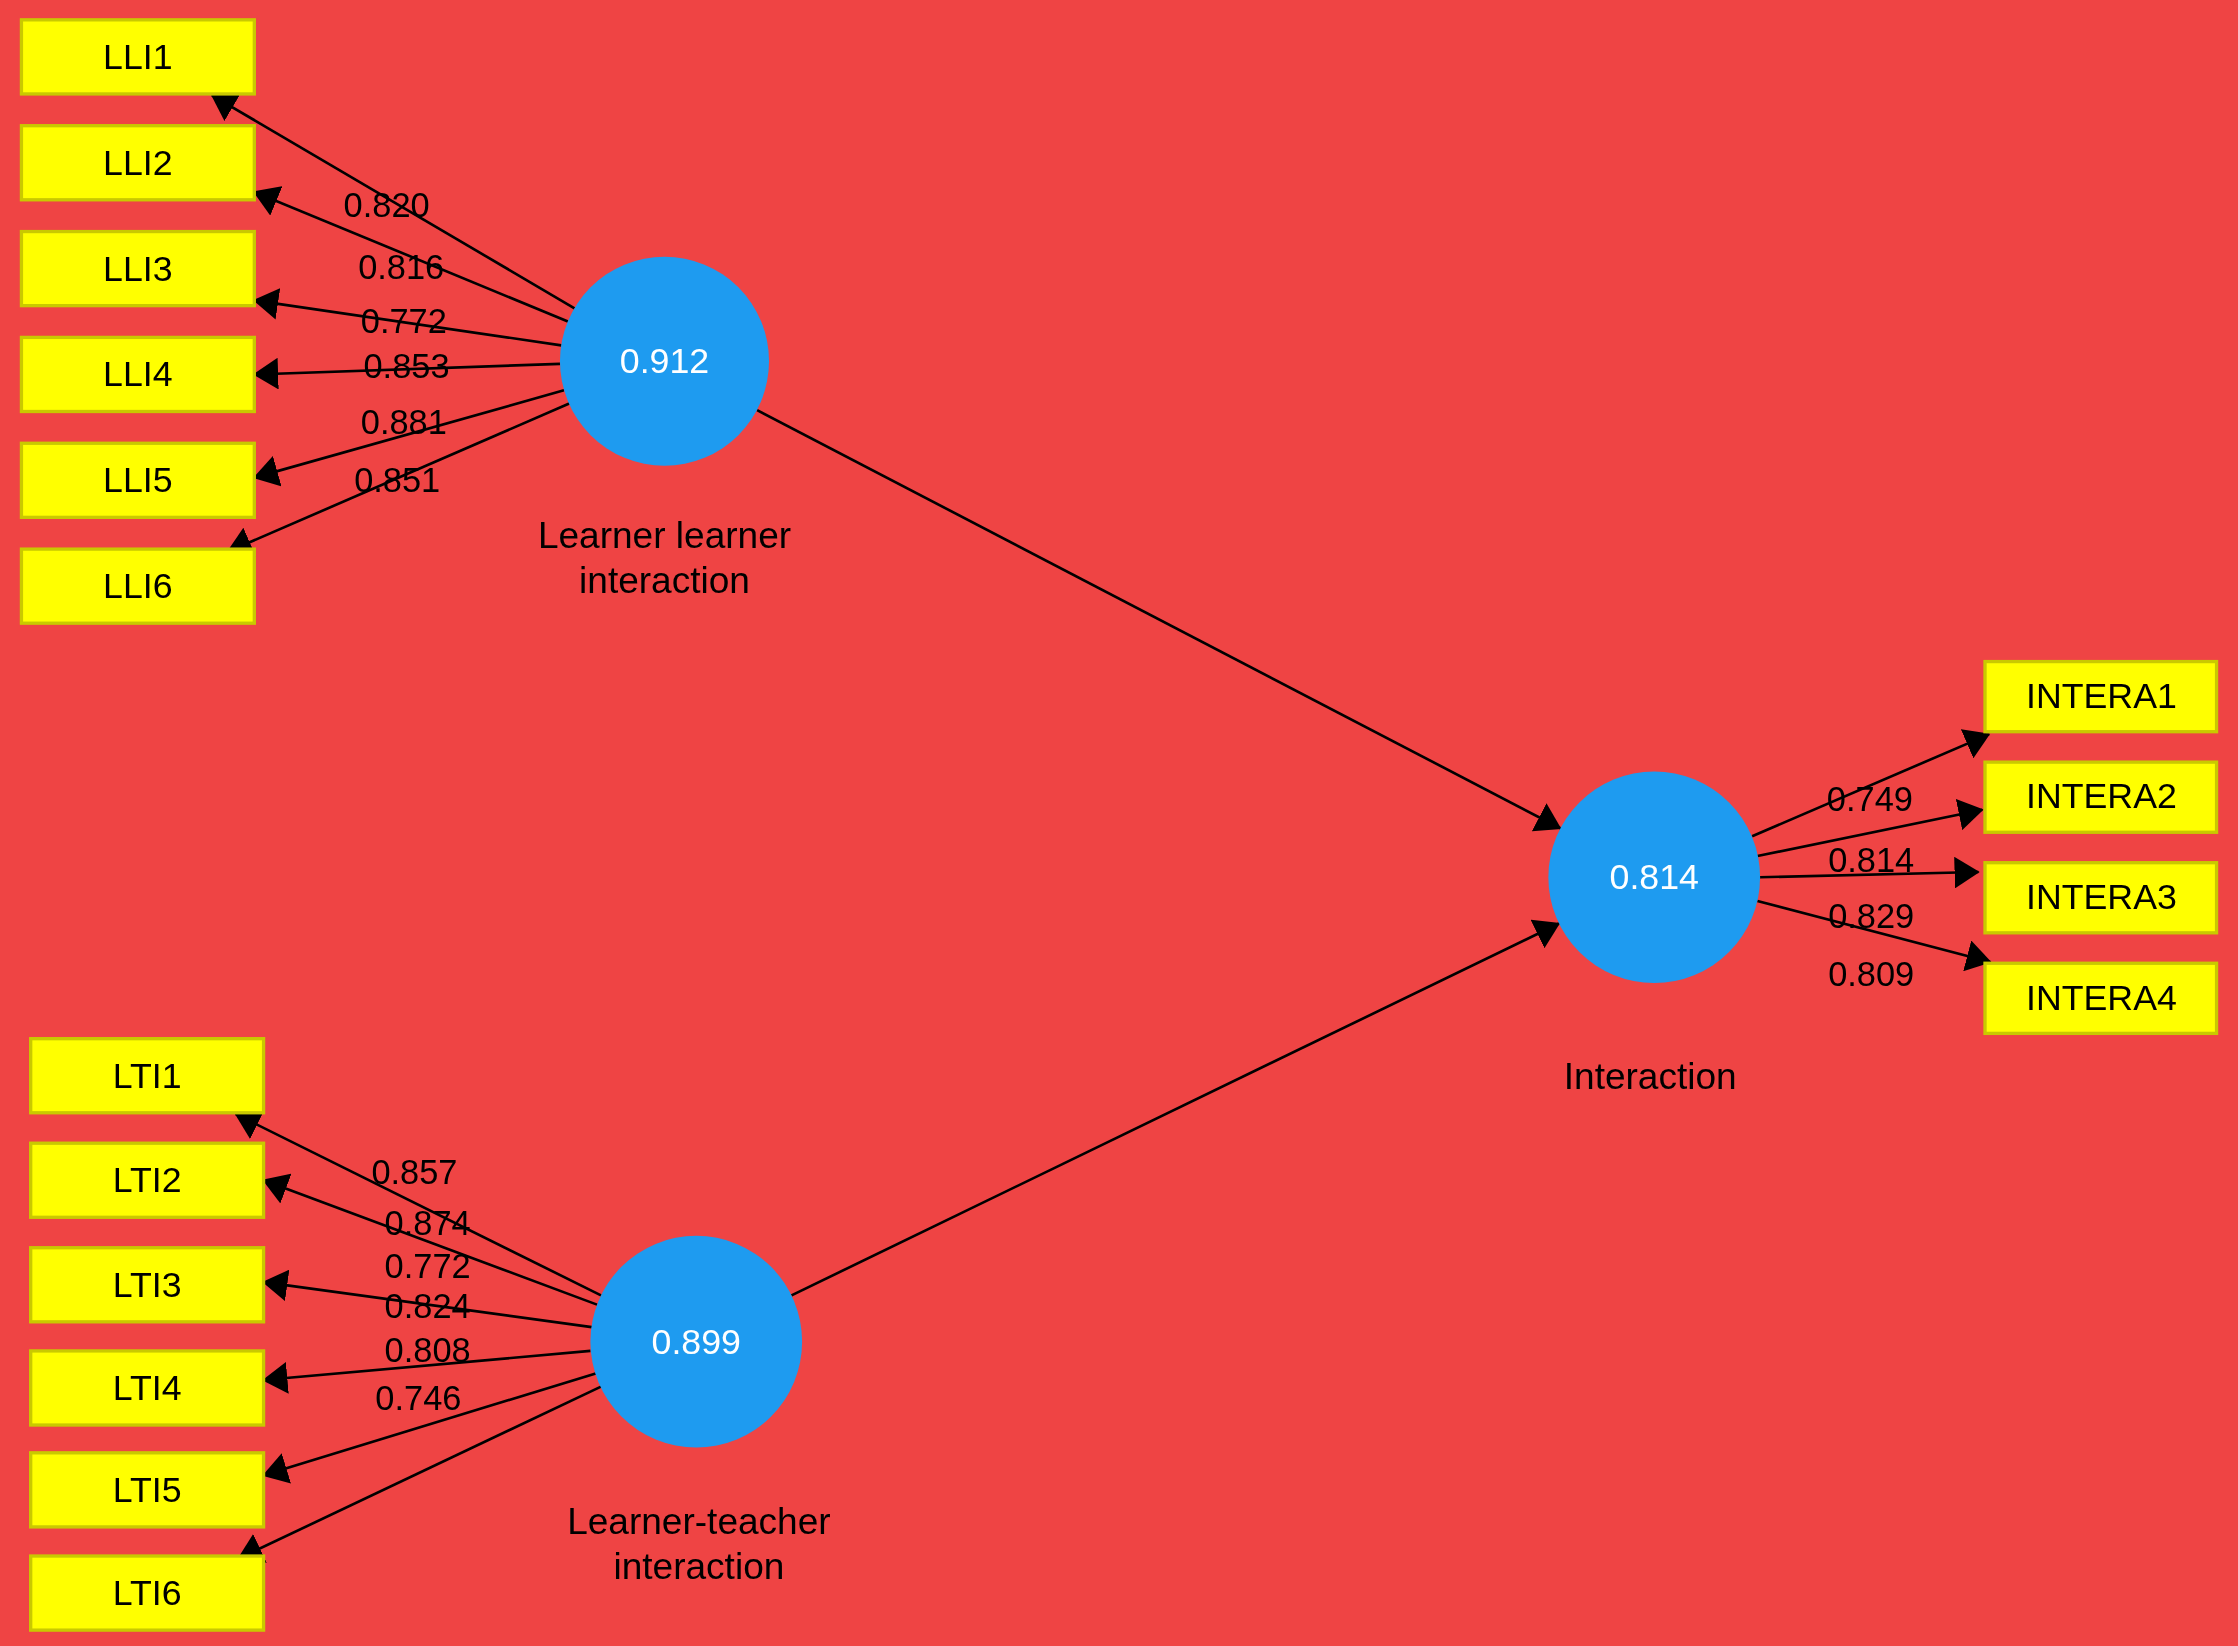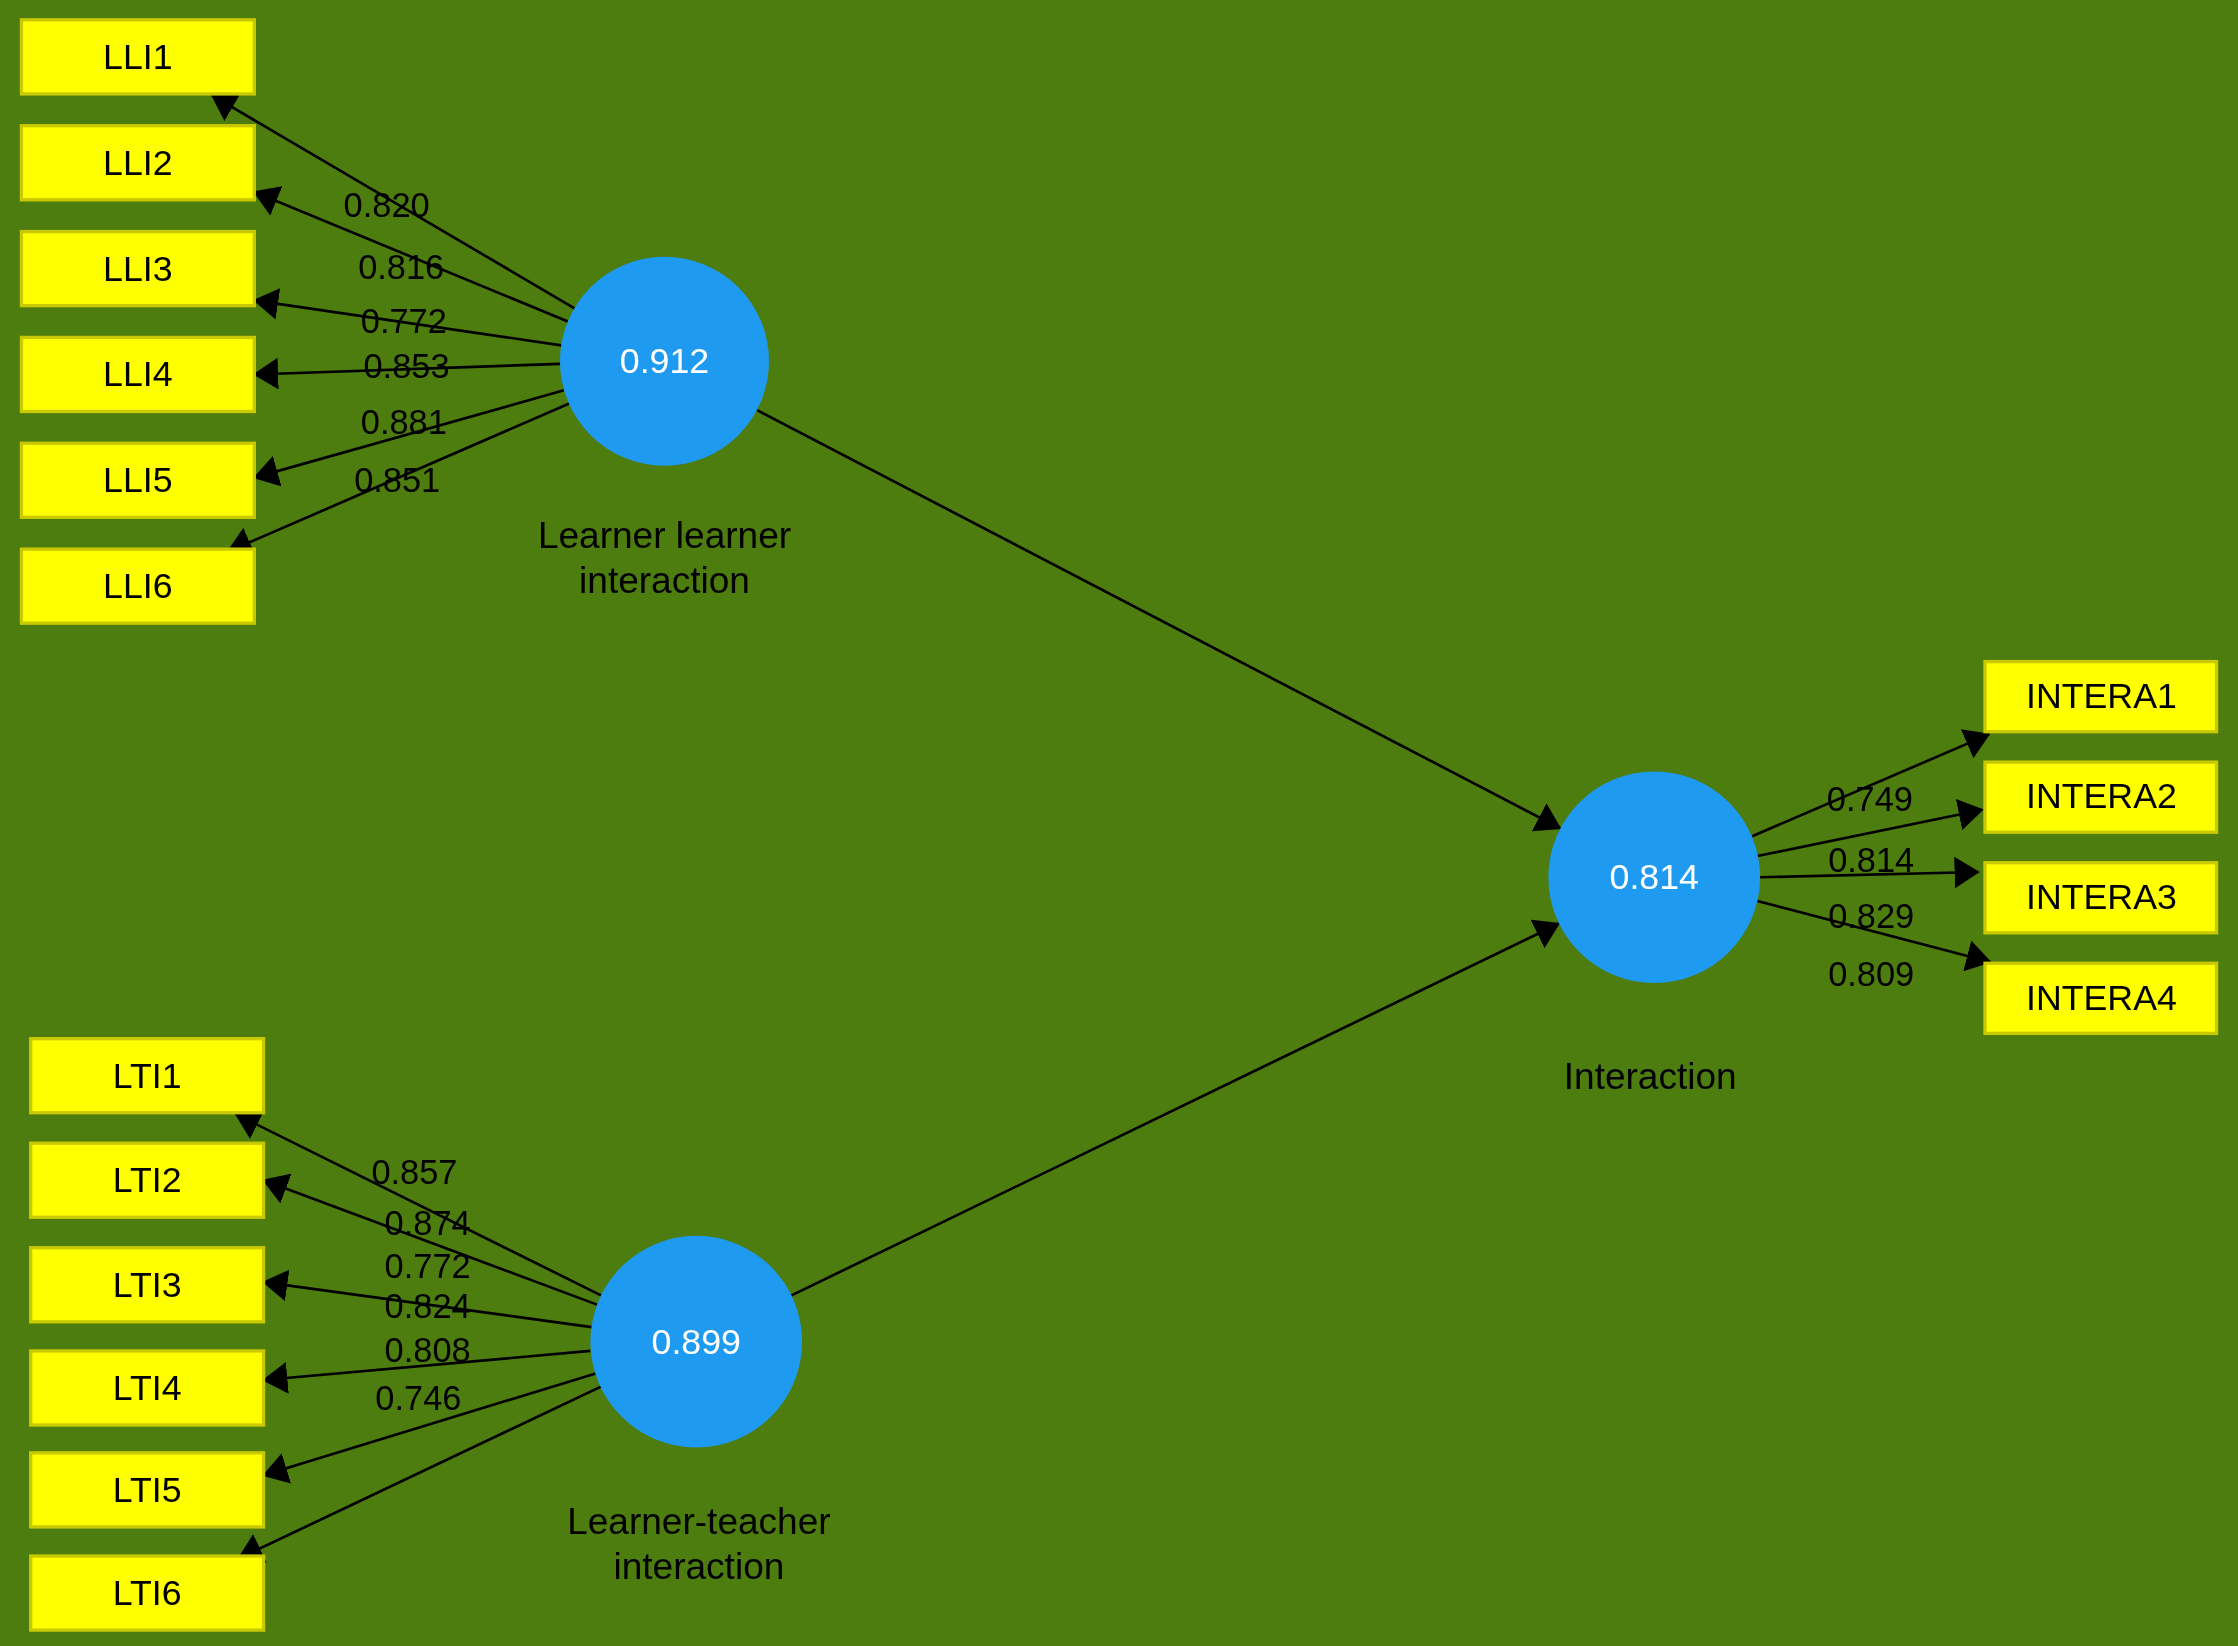--- a/index.html
+++ b/index.html
@@ -7,21 +7,21 @@
     padding: 0;
     background: #ffffff;
     width: 100%;
     height: 100%;
     overflow: hidden;
     font-family: "Liberation Sans", sans-serif;
   }
   #canvas-wrap {
     width: 100vw;
     height: 100vh;
-    background: #4d7c0f;
+    background: #ef4444;
   }
   svg { display: block; width: 100%; height: 100%; }
 
   .edge {
     stroke: #000000;
     stroke-width: 2;
     fill: none;
   }
   .indicator-rect {
     fill: #ffff00;

